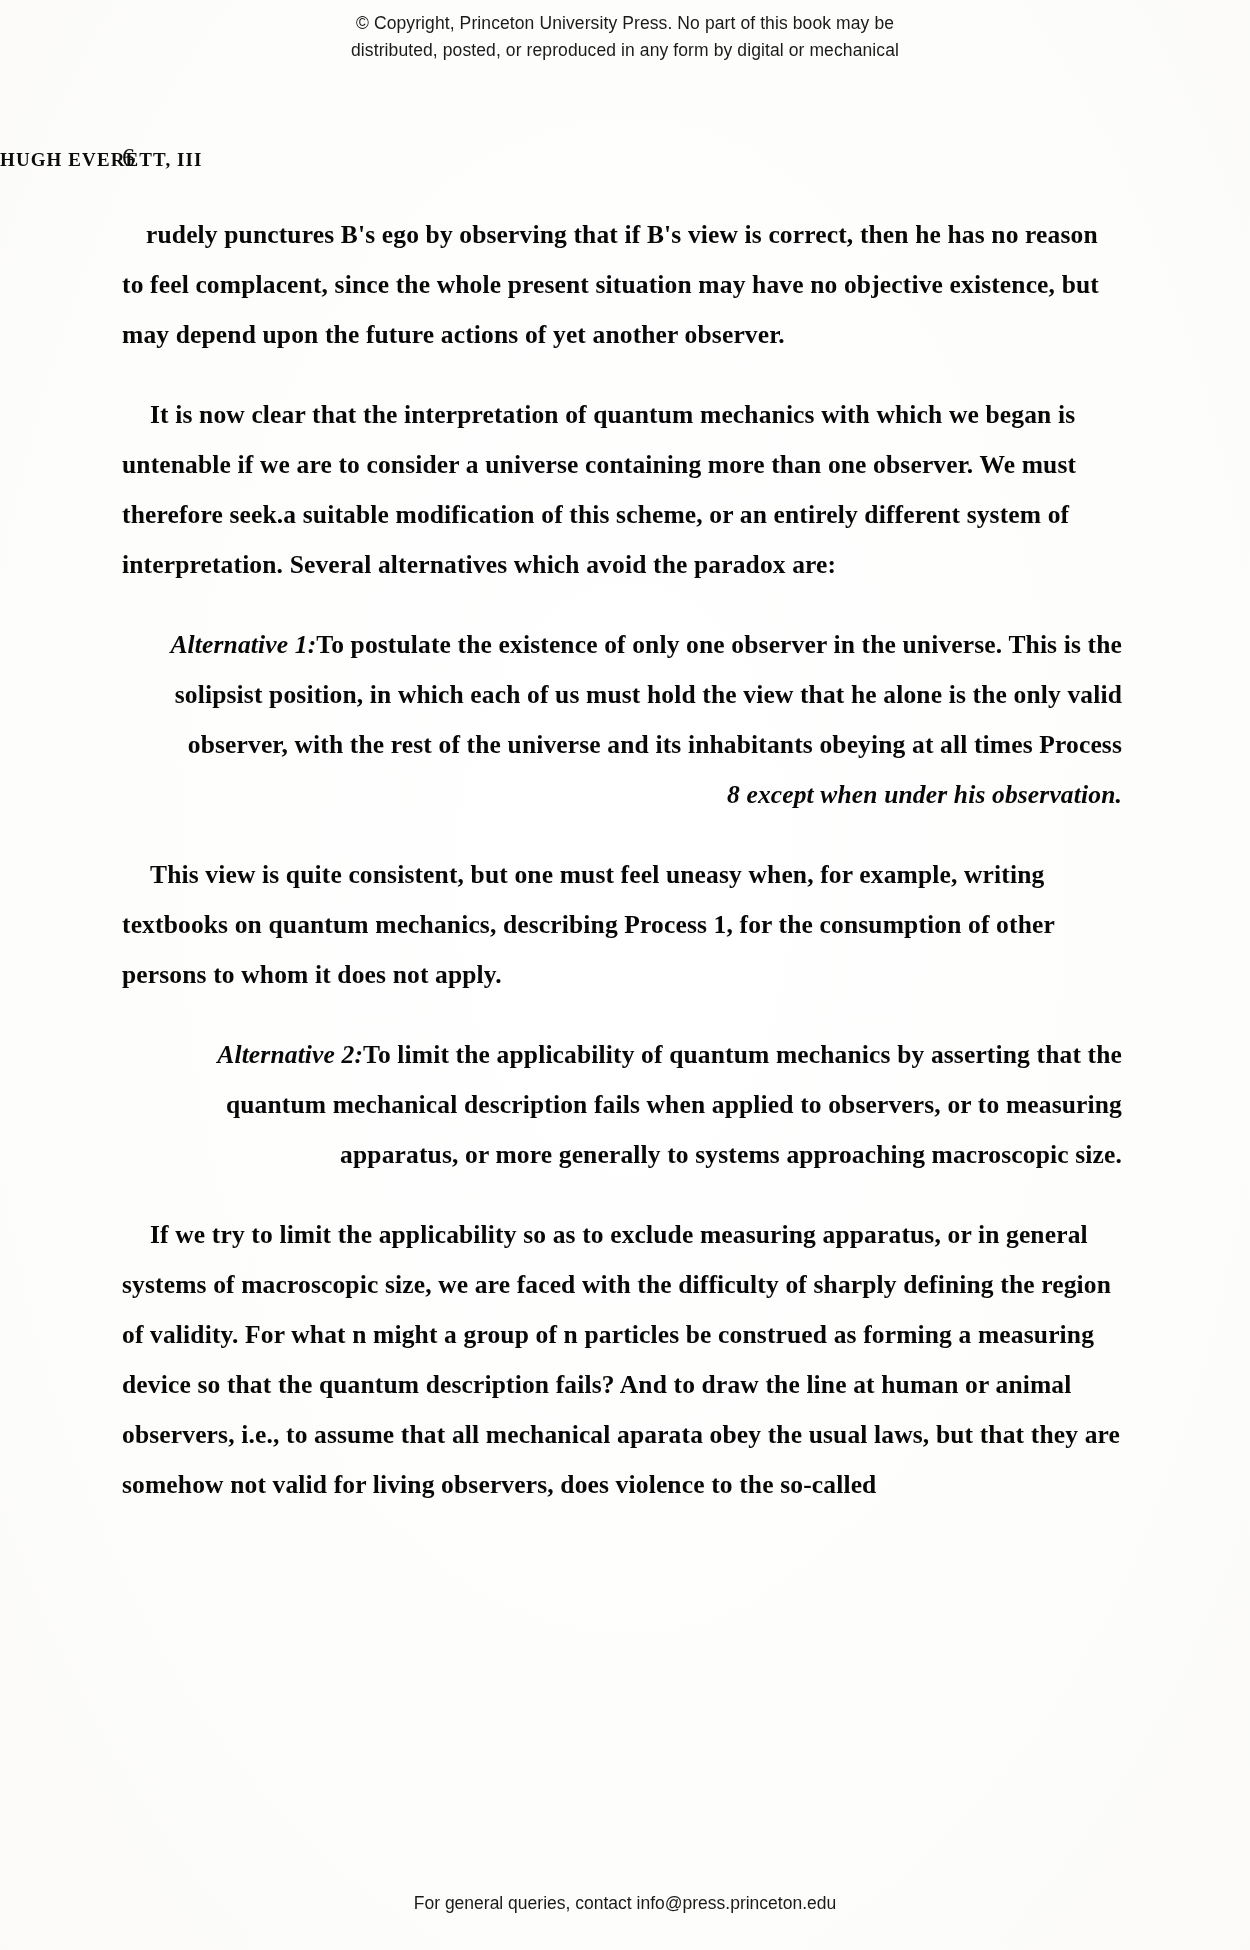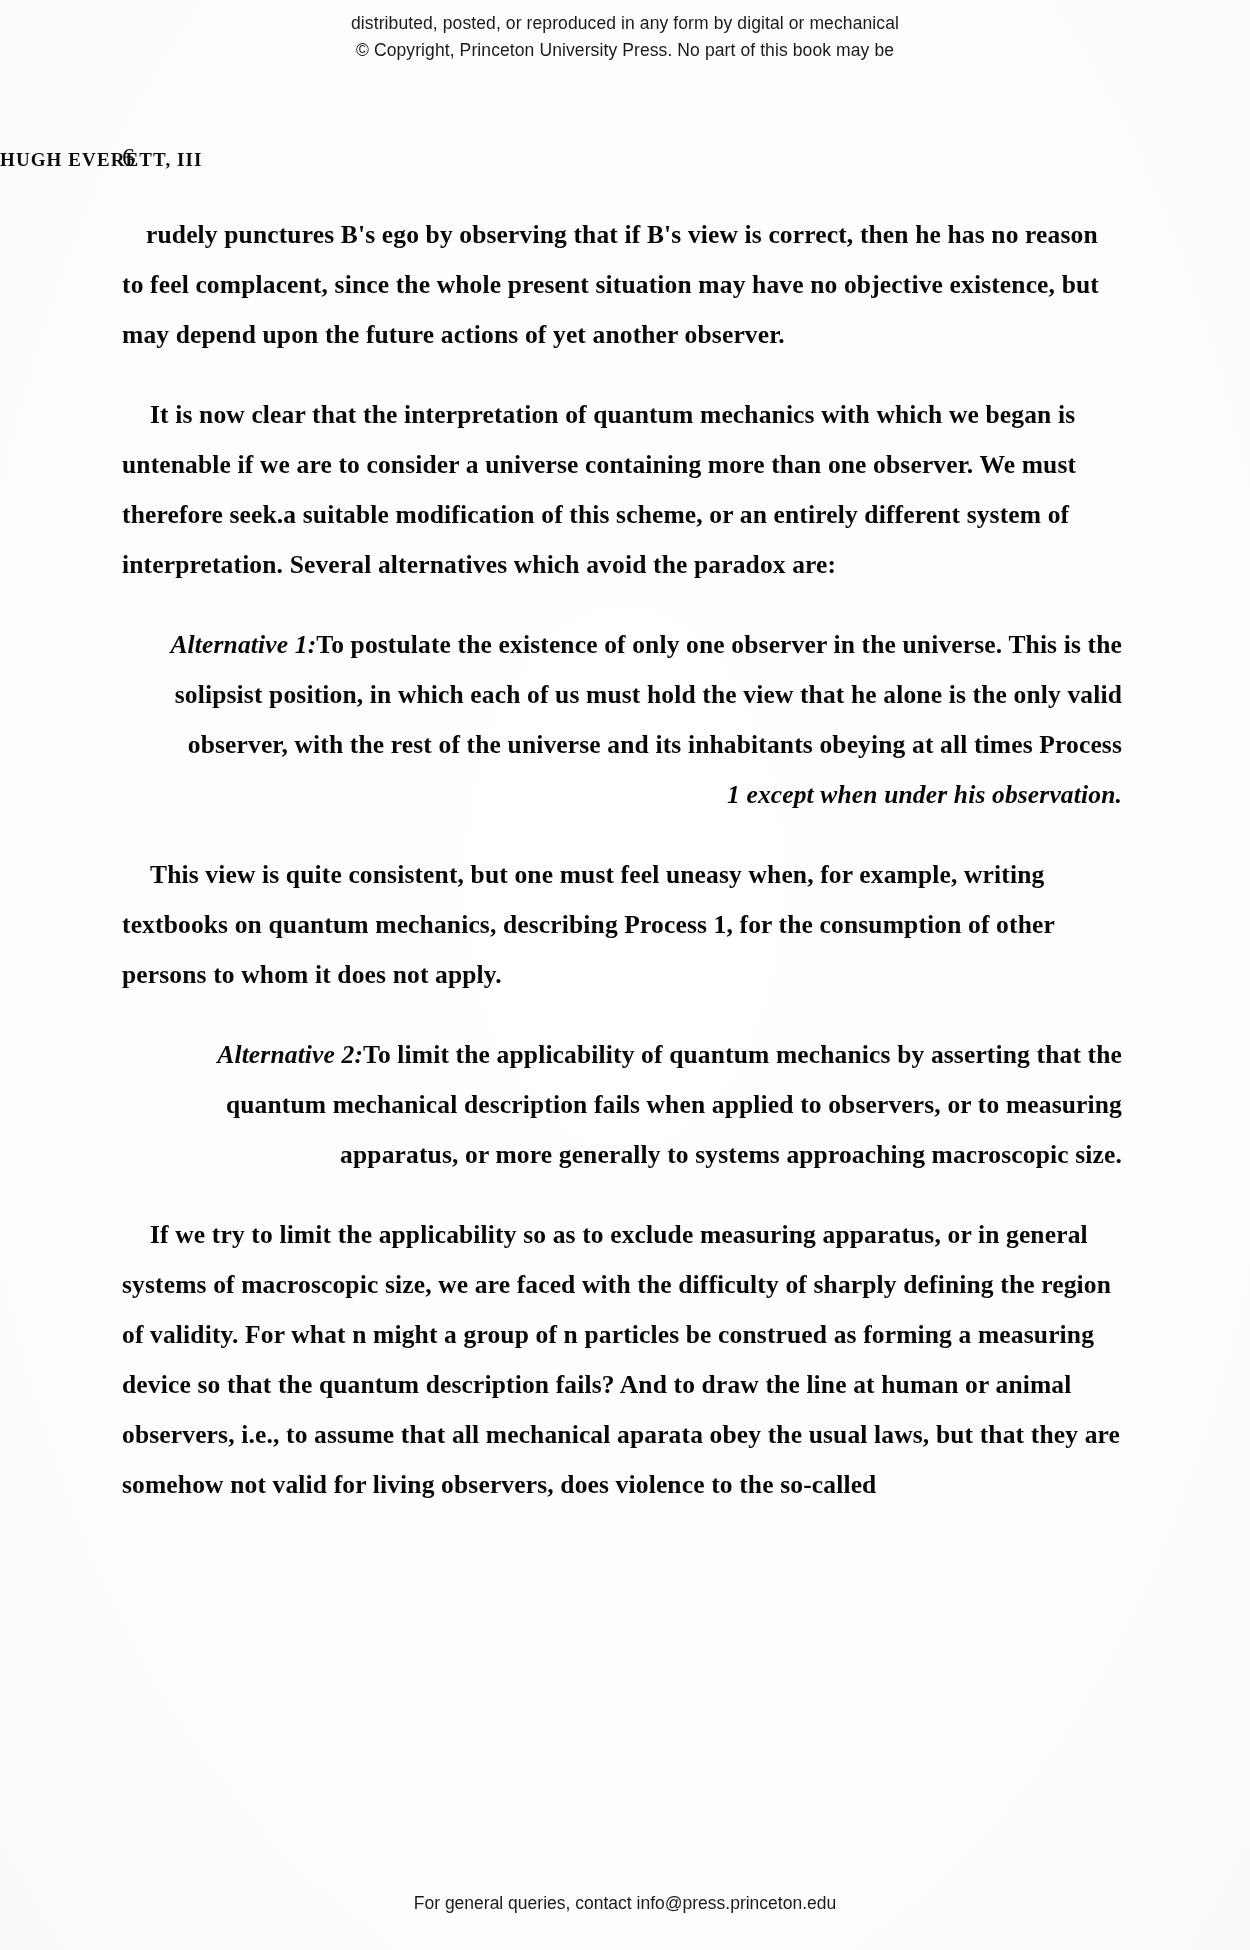--- a/index.html
+++ b/index.html
@@ -131,38 +131,38 @@
   .body, .runhead {
     filter: contrast(1.04);
   }
 </style>
 </head>
 <body>
 
 <div class="page">
 
   <div class="copyright">
+    <span class="cline">© Copyright, Princeton University Press. No part of this book may be</span>
     <span class="cline">distributed, posted, or reproduced in any form by digital or mechanical</span>
-    <span class="cline">© Copyright, Princeton University Press. No part of this book may be</span>
   </div>
 
   <div class="runhead">
     <span class="folio">6</span>
     <span class="runtitle">HUGH EVERETT, III</span>
   </div>
 
   <div class="body">
 
     <p class="para cont">rudely punctures  B's  ego by observing that if  B's  view is correct, then he has no reason to feel complacent, since the whole present situation may have no objective existence, but may depend upon the future actions of yet another observer.</p>
 
     <p class="para indent">It is now clear that the interpretation of quantum mechanics with which we began is untenable if we are to consider a universe containing more than one observer.  We must therefore seek.a suitable modification of this scheme, or an entirely different system of interpretation.  Several alternatives which avoid the paradox are:</p>
 
     <div class="alt">
       <span class="altlabel">Alternative 1:</span><span class="altbody">To postulate the existence of only one observer in the universe.  This is the solipsist position, in which each of us must hold the view that he alone is the only valid observer, with the rest of the universe and its inhabitants obeying at all times Process</span>
-      <span class="hang italic">1 except when under his observation.</span>
+      <span class="hang italic">8 except when under his observation.</span>
     </div>
 
     <p class="para indent">This view is quite consistent, but one must feel uneasy when, for example, writing textbooks on quantum mechanics, describing Process 1, for the consumption of other persons to whom it does not apply.</p>
 
     <div class="alt">
       <span class="altlabel">Alternative 2:</span><span class="altbody">To limit the applicability of quantum mechanics by asserting that the quantum mechanical description fails when applied to observers, or to measuring apparatus, or more generally to systems approaching macroscopic size.</span>
     </div>
 
     <p class="para indent">If we try to limit the applicability so as to exclude measuring apparatus, or in general systems of macroscopic size, we are faced with the difficulty of sharply defining the region of validity.  For what  n  might a group of n particles be construed as forming a measuring device so that the quantum description fails?  And to draw the line at human or animal observers, i.e., to assume that all mechanical aparata obey the usual laws, but that they are somehow not valid for living observers, does violence to the so-called</p>
 

